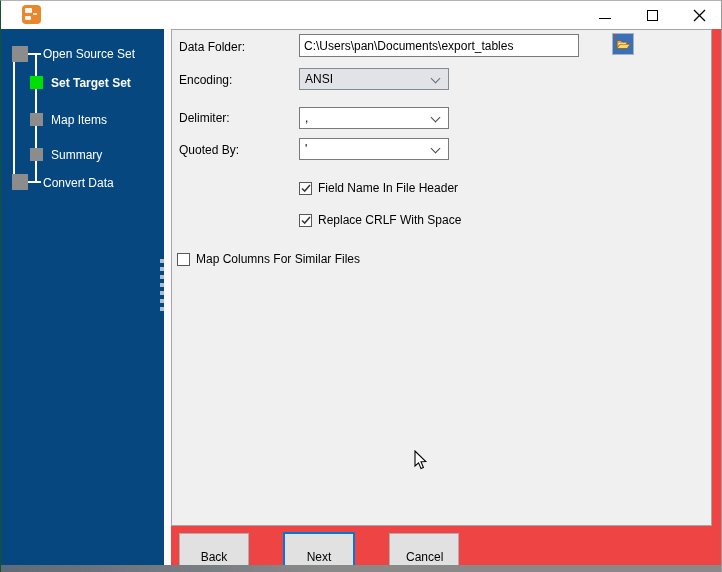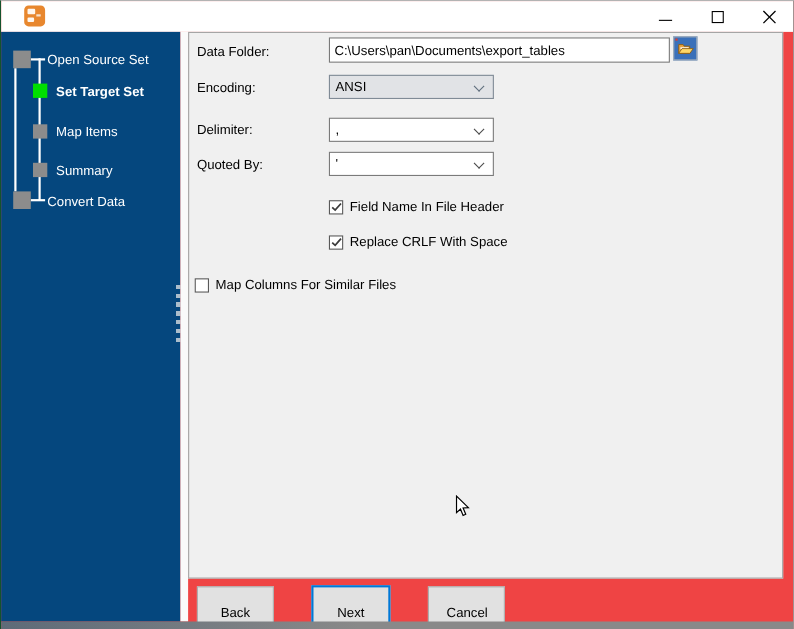--- a/index.html
+++ b/index.html
@@ -28,21 +28,21 @@
   .sq-active{background:#00df00;}
   .sb-label{position:absolute;color:#ffffff;font-size:12px;line-height:16px;white-space:nowrap;}
   .sb-label.active{font-weight:bold;}
   .edge-marks{position:absolute;left:159px;top:258px;width:4px;height:52px;
     background:repeating-linear-gradient(to bottom,#c9d2d9 0 4px,transparent 4px 8px);opacity:.85;}
   
   .gutter{position:absolute;left:163px;top:28px;width:7px;height:536px;background:#fafafa;}
   .groupbox{position:absolute;left:170px;top:28px;width:541px;height:497px;border:1px solid #a5a5a5;background:#f0f0f0;}
   
   .flabel{position:absolute;font-size:12px;line-height:14px;white-space:nowrap;}
-  .textinput{position:absolute;left:298px;top:33px;width:310px;height:23px;border:1px solid #7a7a7a;background:#fff;
+  .textinput{position:absolute;left:298px;top:33px;width:280px;height:23px;border:1px solid #7a7a7a;background:#fff;
     font-family:"Liberation Sans",sans-serif;font-size:12px;padding:0 4px;color:#000;outline:none;}
   .browse-btn{position:absolute;left:611px;top:32px;width:22px;height:22px;border:1px solid #aab2ba;background:#3a70b9;
     display:flex;align-items:center;justify-content:center;padding:0;cursor:pointer;}
   .browse-btn .reddot{position:absolute;left:1px;top:1px;width:2px;height:2px;background:#e03a2f;}
   .combo{position:absolute;width:150px;height:22px;border:1px solid #7a7a7a;background:#fff;}
   .combo .val{position:absolute;left:5px;top:3px;font-size:12px;line-height:15px;}
   .combo.gray{background:#e1e3e6;border-color:#808b96;}
   .chev{position:absolute;right:9px;top:6px;width:7px;height:7px;
     border-right:1.5px solid #4a4a4a;border-bottom:1.5px solid #4a4a4a;transform:rotate(45deg);}
   .combo.gray .chev{border-color:#5f6e7d;}

